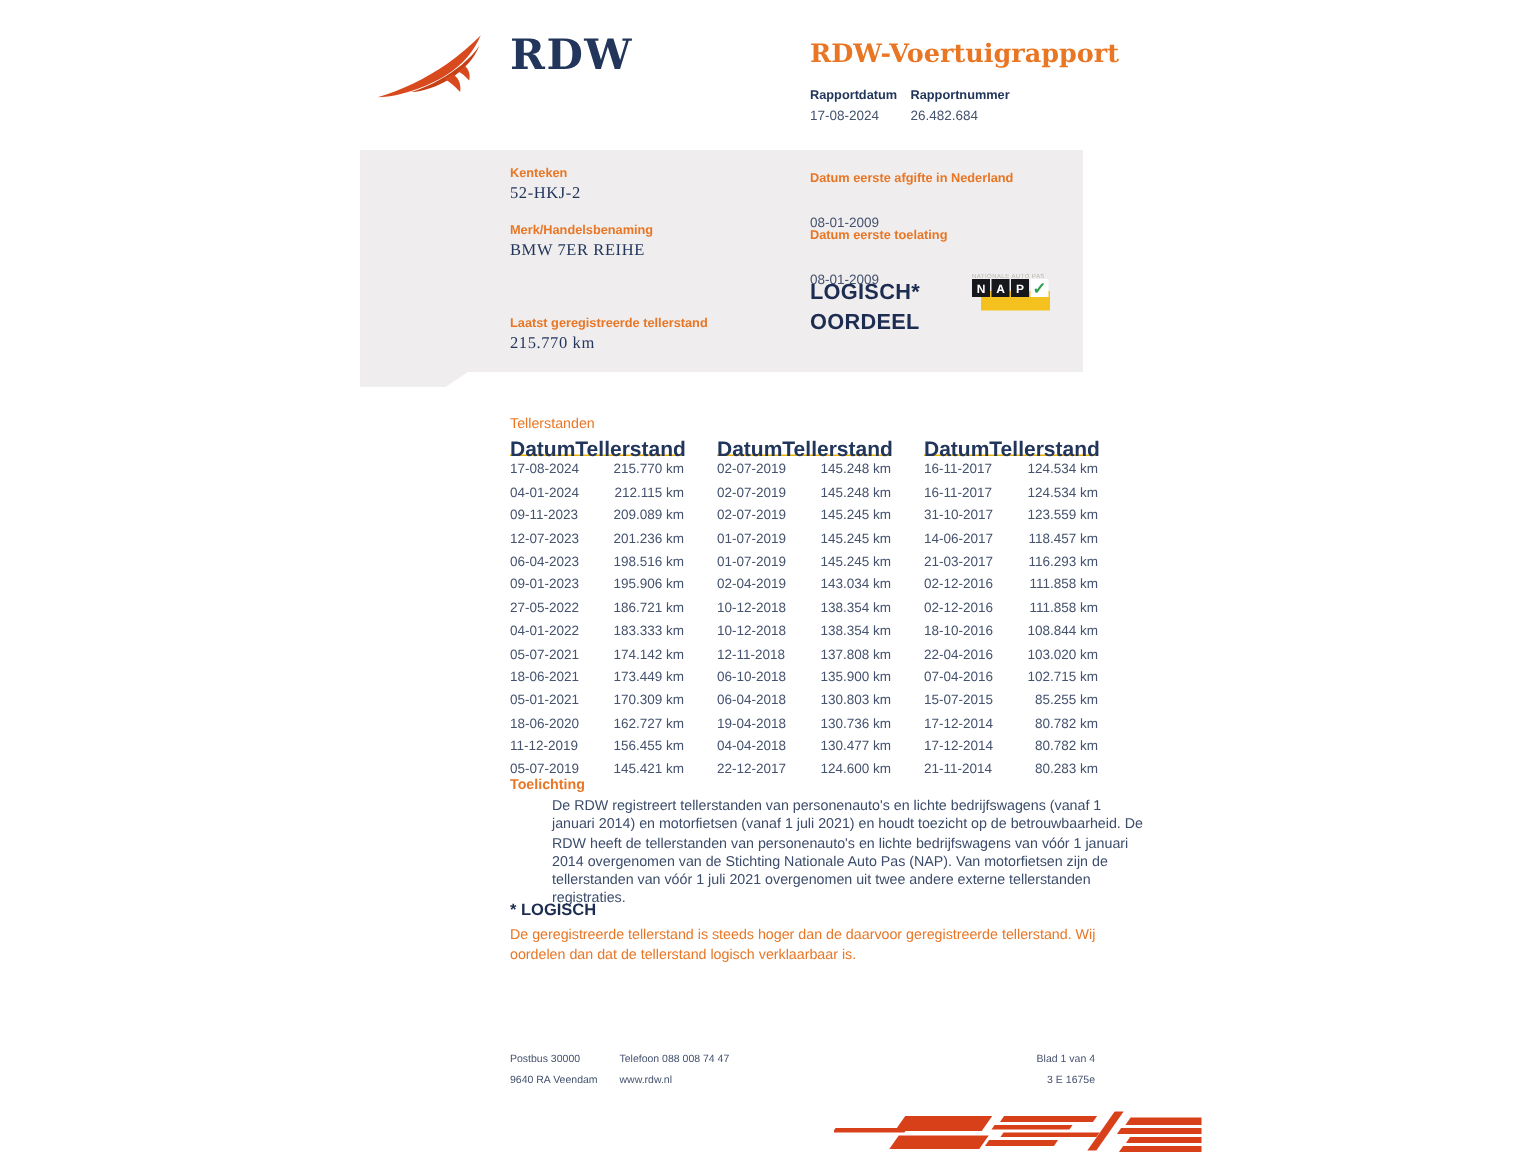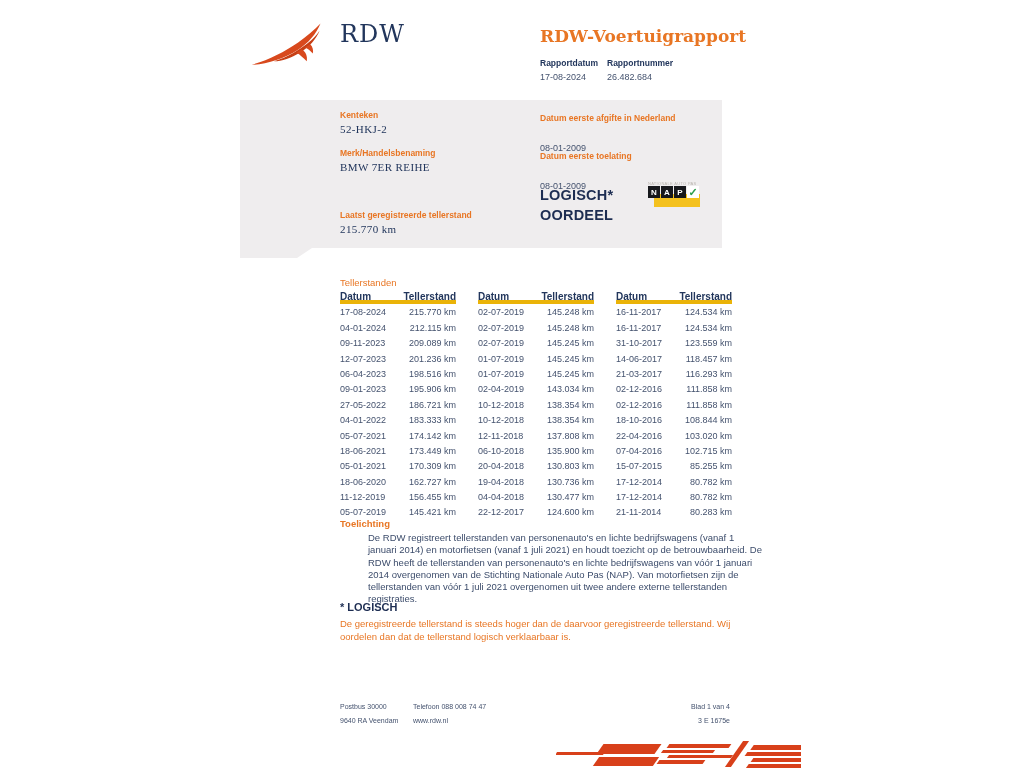--- a/index.html
+++ b/index.html
@@ -4,22 +4,22 @@
 <style>
   * { margin:0; padding:0; box-sizing:border-box; }
   html,body { width:1024px; height:768px; background:#ffffff; overflow:hidden; }
   body { font-family:"Liberation Sans", sans-serif; color:#44526e; position:relative; }
 
   .abs { position:absolute; }
 
   
   #logo { left:250px; top:20px; width:86px; height:50px; }
   #wordmark {
-    left:340px; top:20px; font-family:"DejaVu Serif", serif; font-weight:400;
-    font-size:24px; color:#22365c; letter-spacing:1px;
+    left:340px; top:20px; font-family:"DejaVu Serif", serif; font-weight:700;
+    font-size:28px; color:#22365c; letter-spacing:1px;
   }
   #report-title {
     left:540px; top:26px; font-family:"DejaVu Serif", serif; font-weight:700;
     font-size:17px; color:#e87624;
   }
   .meta-label { font-size:8.5px; font-weight:700; color:#22365c; }
   .meta-value { font-size:9px; color:#44526e; margin-top:4px; }
   #meta-date   { left:540px; top:58px; }
   #meta-number { left:607px; top:58px; }
 
@@ -56,22 +56,22 @@
   #nap .tile.check { background:#ffffff; color:#2f9e4f; font-size:11px; font-weight:700; }
 
   
   #odo-title { left:340px; top:277px; font-size:9.5px; font-weight:400; color:#e87624; }
   #odo { left:340px; top:291px; width:392px; }
   .odo-col { position:absolute; top:0; width:116px; }
   .odo-col:nth-child(1){ left:0; }
   .odo-col:nth-child(2){ left:138px; }
   .odo-col:nth-child(3){ left:276px; }
   .odo-head {
-    display:flex; justify-content:space-between; font-size:10px; font-weight:700;
-    color:#22365c; border-bottom:4px solid #eab308; padding-bottom:3px; height:13px;
+    display:flex; justify-content:space-between; font-size:14px; font-weight:700;
+    color:#22365c; border-bottom:1px solid #eab308; padding-bottom:3px; height:13px;
   }
   .odo-row {
     display:flex; justify-content:space-between; font-size:9px; color:#44526e;
     height:15.4px; align-items:flex-end; padding-bottom:2px;
   }
 
   
   #toel-title { left:340px; top:518px; font-size:9.5px; font-weight:700; color:#e87624; }
   #toel-body  { left:340px; top:532px; width:394px; font-size:9.5px; line-height:12.3px; color:#3c4c6b;margin-left:28px; }
   #judge-title{ left:340px; top:601px; font-size:11px; font-weight:700; color:#1d2d52; }
@@ -255,21 +255,21 @@
       </div>
       <div class="odo-row">
         <span>12-11-2018</span>
         <span>137.808 km</span>
       </div>
       <div class="odo-row">
         <span>06-10-2018</span>
         <span>135.900 km</span>
       </div>
       <div class="odo-row">
-        <span>20-04-2018</span>
+        <span>06-04-2018</span>
         <span>130.803 km</span>
       </div>
       <div class="odo-row">
         <span>19-04-2018</span>
         <span>130.736 km</span>
       </div>
       <div class="odo-row">
         <span>04-04-2018</span>
         <span>130.477 km</span>
       </div>

